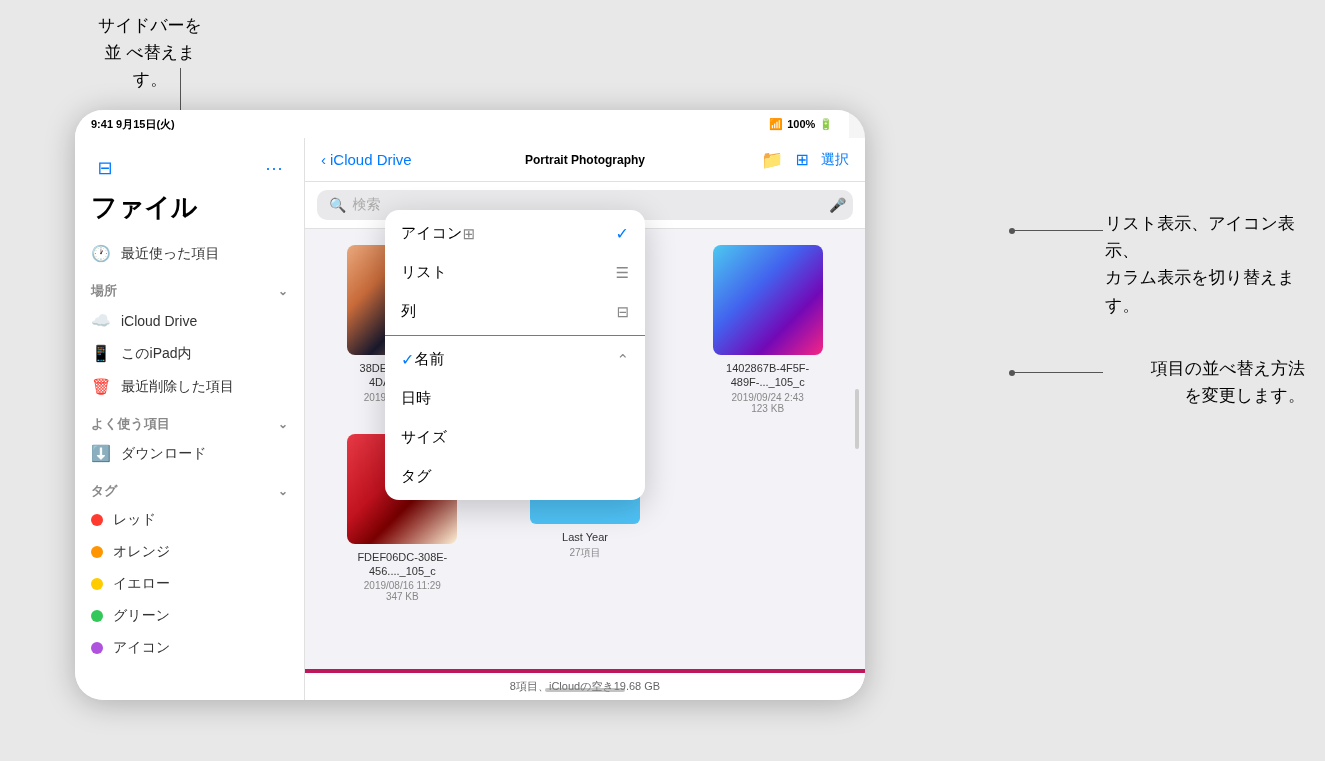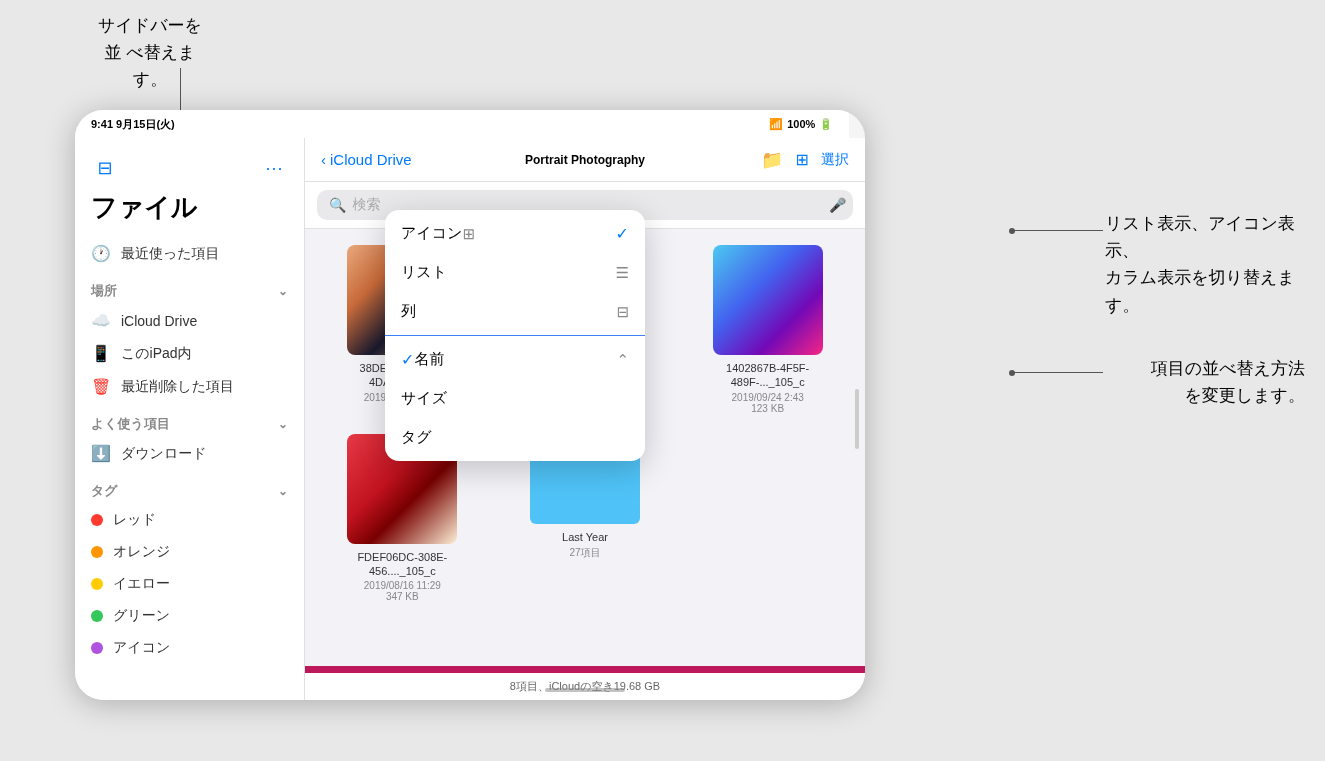--- a/index.html
+++ b/index.html
@@ -239,21 +239,21 @@
     .file-meta {
       font-size: 10px;
       color: #888;
       text-align: center;
       margin-top: 2px;
     }
 
     
     .bottom-status {
       background: #fff;
-      border-top: 7px solid #be185d;
+      border-top: 4px solid #be185d;
       padding: 6px;
       text-align: center;
       font-size: 11px;
       color: #666;
     }
 
     
     .dropdown-overlay {
       position: absolute;
       top: 72px;
@@ -500,20 +500,23 @@
         </div>
       </div>
 
       <div class="dropdown-section">
         <div class="dropdown-item selected">
           <span class="check">✓</span>
           <span style="font-family:Liberation Mono, monospace;">名前</span>
           <span style="color:#888; margin-left:auto;">⌃</span>
         </div>
         <div class="dropdown-item">
+          <span>日時</span>
+        </div>
+        <div class="dropdown-item">
           <span>サイズ</span>
         </div>
         <div class="dropdown-item">
           <span>タグ</span>
         </div>
       </div>
     </div>
 
     <div style="position:absolute; right:6px; top:50%; transform:translateY(-50%); width:4px; height:60px; background:#ccc; border-radius:2px;"></div>
 

